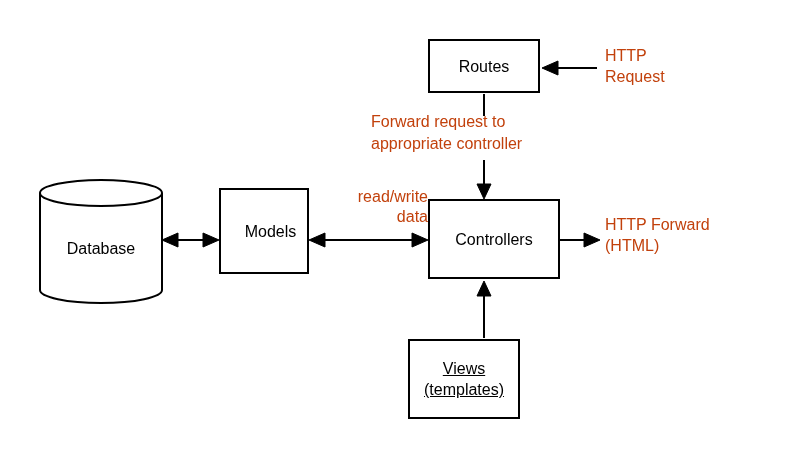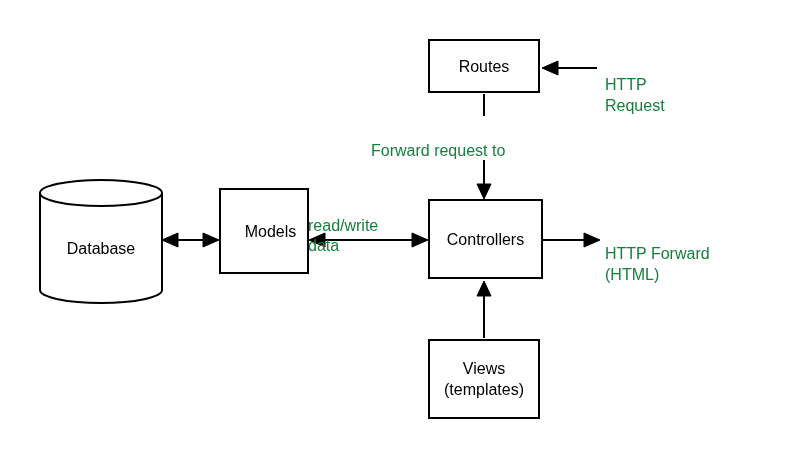--- a/index.html
+++ b/index.html
@@ -28,32 +28,31 @@
     display: flex;
     align-items: center;
     justify-content: center;
     flex-direction: column;
     text-align: center;
     font-size: 16px;
     line-height: 21px;
   }
   #node-routes      { left: 428px; top: 39px;  width: 112px; height: 54px; }
   #node-models      { left: 219px; top: 188px; width: 90px;  height: 86px; padding-left: 13px; }
-  #node-controllers { left: 428px; top: 199px; width: 115px; height: 80px; }
-  #node-views       { left: 428px; top: 339px; width: 112px; height: 80px; }
+  #node-controllers { left: 428px; top: 199px; width: 132px; height: 80px; }
+  #node-views       { left: 408px; top: 339px; width: 112px; height: 80px; text-decoration: underline; }
 
   .edge-label {
     position: absolute;
     font-size: 16px;
-    color: #15803d;
-    margin-top: 29px;
+    color: #c2410c;
   }
   #label-http-request  { left: 605px; top: 45px;  line-height: 21px; text-align: left; }
   #label-forward       { left: 371px; top: 111px; width: 220px; line-height: 22px; }
-  #label-read-write    { left: 308px; top: 187px; width: 120px; line-height: 20px; text-align: left; }
+  #label-read-write    { left: 308px; top: 187px; width: 120px; line-height: 20px; text-align: right; }
   #label-http-response { left: 605px; top: 214px; line-height: 21px; text-align: left; }
 
   #label-database {
     position: absolute;
     left: 40px; top: 180px; width: 122px; height: 123px;
     padding-top: 15px;
     display: flex;
     align-items: center;
     justify-content: center;
     font-size: 16px;
@@ -128,20 +127,21 @@
     <span>Database</span>
   </div>
 
   <div class="edge-label" id="label-http-request">
     <span class="line">HTTP</span>
     <span class="line">Request</span>
   </div>
 
   <div class="edge-label" id="label-forward">
     <span class="line">Forward request to</span>
+    <span class="line">appropriate controller</span>
   </div>
 
   <div class="edge-label" id="label-read-write">
     <span class="line">read/write</span>
     <span class="line">data</span>
   </div>
 
   <div class="edge-label" id="label-http-response">
     <span class="line">HTTP Forward</span>
     <span class="line">(HTML)</span>

